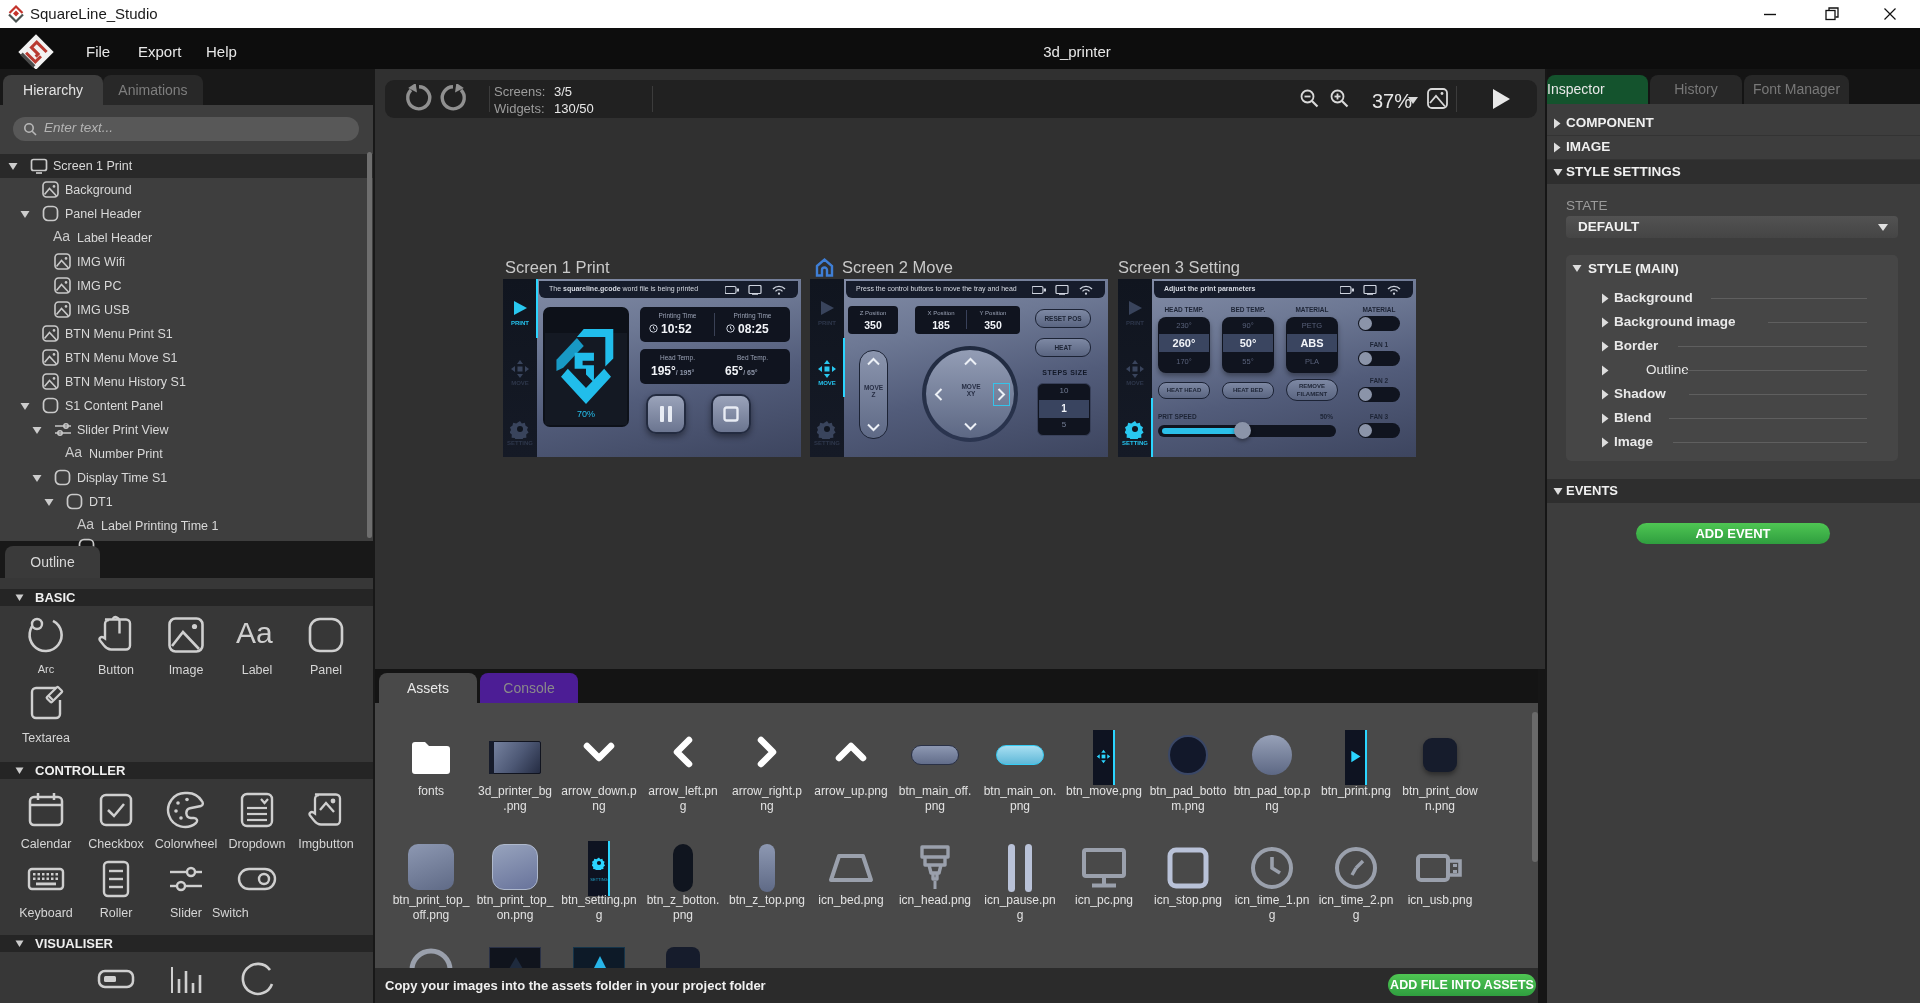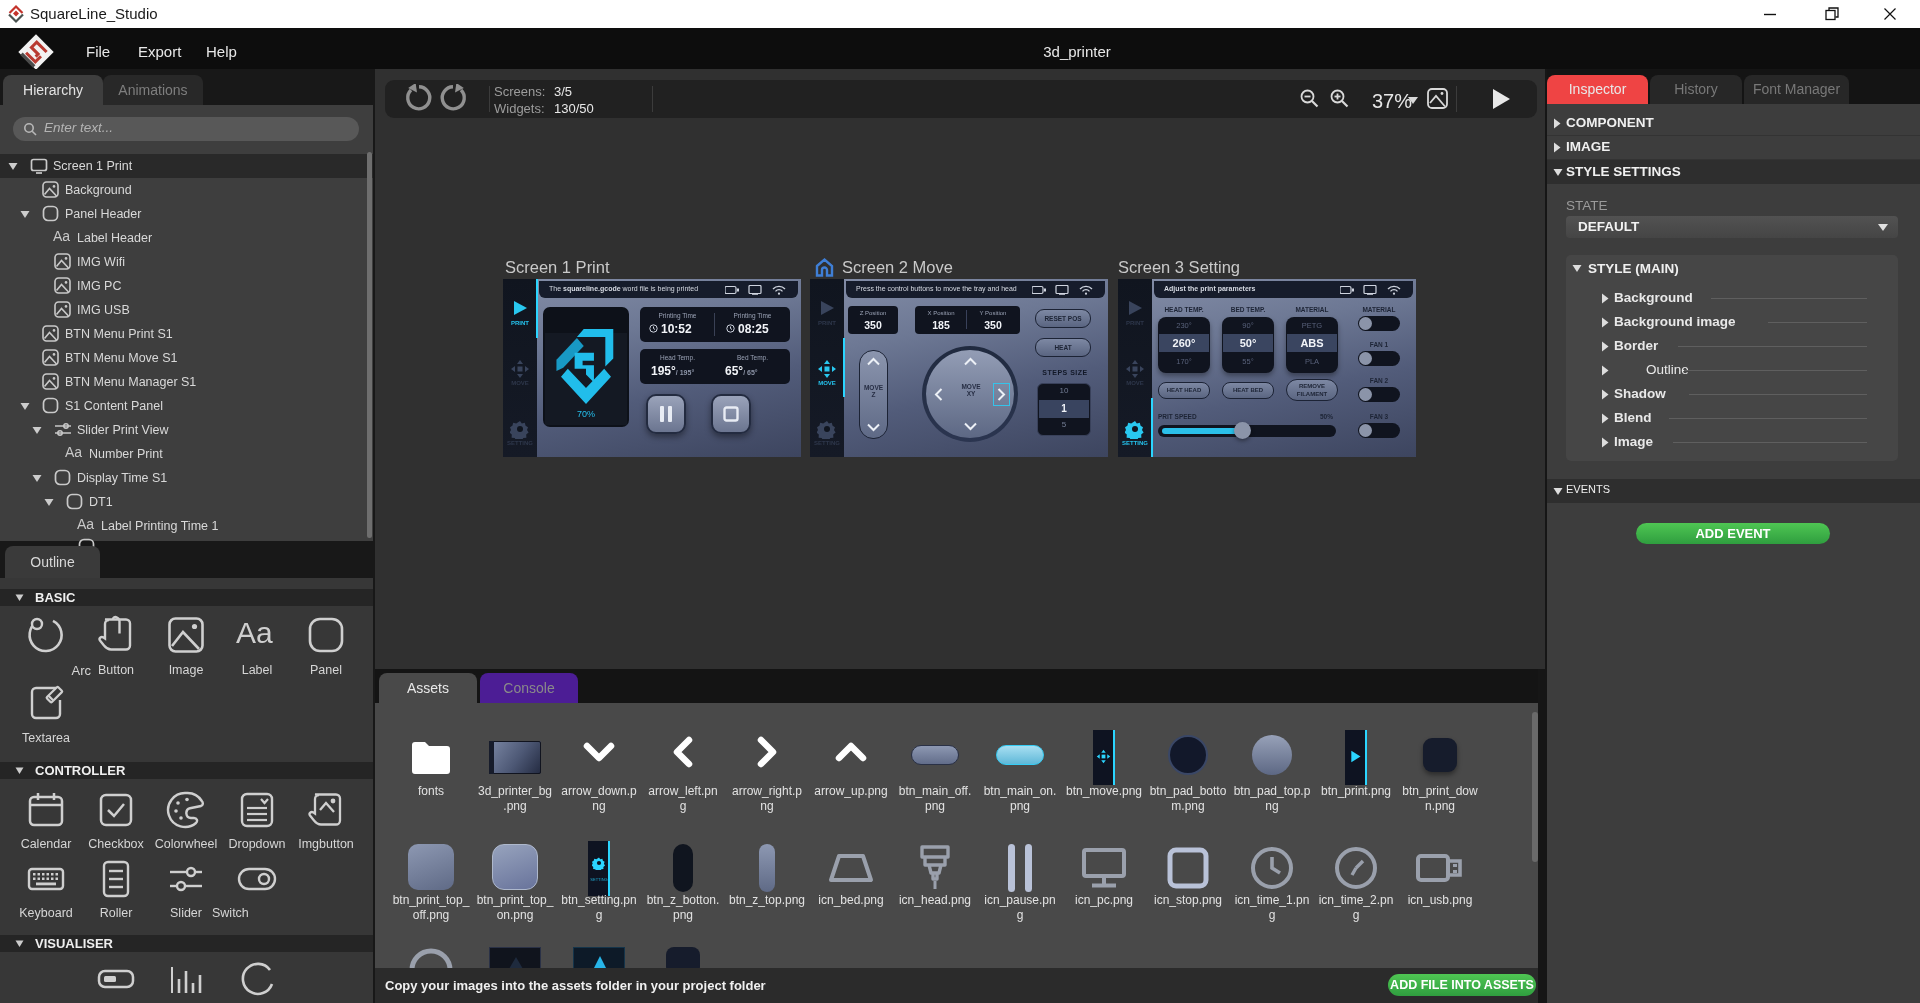--- a/index.html
+++ b/index.html
@@ -101,21 +101,21 @@
       <rect x="2" y="2" width="15" height="15" rx="3.5" fill="none" stroke="#c9c9c9" stroke-width="1.6"></rect>
       <circle cx="13" cy="6.4" r="1.3" fill="#c9c9c9"></circle>
       <path d="M3.5 14.5 L8.5 8.5 L15.5 16" fill="none" stroke="#c9c9c9" stroke-width="1.6"></path>
     </svg></div>
 <div class="abs" style="left:65px;top:351px;width:280px;height:16px;color:#d9d9d9;font-size:12.5px">BTN Menu Move S1</div>
 <div class="abs" style="left:41px;top:372px"><svg width="19" height="19" viewBox="0 0 19 19">
       <rect x="2" y="2" width="15" height="15" rx="3.5" fill="none" stroke="#c9c9c9" stroke-width="1.6"></rect>
       <circle cx="13" cy="6.4" r="1.3" fill="#c9c9c9"></circle>
       <path d="M3.5 14.5 L8.5 8.5 L15.5 16" fill="none" stroke="#c9c9c9" stroke-width="1.6"></path>
     </svg></div>
-<div class="abs" style="left:65px;top:375px;width:280px;height:16px;color:#d9d9d9;font-size:12.5px">BTN Menu Manager S1</div>
+<div class="abs" style="left:65px;top:375px;width:280px;height:16px;color:#d9d9d9;font-size:12.5px">BTN Menu History S1</div>
 <svg class="abs" style="left:20px;top:402px" width="10" height="9" viewBox="0 0 10 9">
     <path d="M0.5 1 L9.5 1 L5 8 Z" fill="#cccccc"></path>
   </svg>
 <div class="abs" style="left:41px;top:396px"><svg width="19" height="19" viewBox="0 0 19 19">
       <rect x="2.5" y="2.5" width="14" height="14" rx="4.5" fill="none" stroke="#c9c9c9" stroke-width="1.7"></rect>
     </svg></div>
 <div class="abs" style="left:65px;top:399px;width:280px;height:16px;color:#d9d9d9;font-size:12.5px">S1 Content Panel</div>
 <svg class="abs" style="left:32px;top:426px" width="10" height="9" viewBox="0 0 10 9">
     <path d="M0.5 1 L9.5 1 L5 8 Z" fill="#cccccc"></path>
   </svg>
@@ -156,21 +156,21 @@
 <div class="abs" style="left:0px;top:578px;width:373px;height:425px;background:#373737"></div>
 <div class="abs" style="left:0px;top:589px;width:373px;height:17px;background:#252525"></div>
 <svg class="abs" style="left:15px;top:594px" width="9" height="8" viewBox="0 0 9 8">
     <path d="M0.5 0.5 L8.5 0.5 L4.5 7 Z" fill="#cccccc"></path>
   </svg>
 <div class="abs" style="left:35px;top:590px;width:200px;height:15px;color:#efefef;font-size:13px;font-weight:bold">BASIC</div>
 <div class="abs" style="left:26px;top:615px"><svg width="40" height="40" viewBox="0 0 40 40">
       <path d="M11 6.5 A 16 16 0 1 0 27 5.8" fill="none" stroke="#cfcfcf" stroke-width="2.6"></path>
       <circle cx="11" cy="9" r="5" fill="#373737" stroke="#cfcfcf" stroke-width="2.4"></circle>
     </svg></div>
-<div class="abs" style="left:1px;top:663px;width:90px;height:14px;color:#d6d6d6;font-size:13px;text-align:right">Arc</div>
+<div class="abs" style="left:1px;top:663px;width:90px;height:14px;color:#d6d6d6;font-size:11px;text-align:center">Arc</div>
 <div class="abs" style="left:96px;top:615px"><svg width="40" height="40" viewBox="0 0 40 40">
       <path d="M9 4.5 h21 a4 4 0 0 1 4 4 v22 a4 4 0 0 1 -4 4 h-15 c-3 0-5-1.5-7-4 l-4-5 c-1.5-2 1-4.5 3.5-3 l1.5 1 V9 a4 4 0 0 1 4-4 z" fill="none" stroke="#cfcfcf" stroke-width="2.4"></path>
       <path d="M17 4.5 c0-2 2-3.2 3.8-2 l1.5 1 c1 .8 1.2 1.6 1.2 3 v12" fill="none" stroke="#cfcfcf" stroke-width="2.4"></path>
     </svg></div>
 <div class="abs" style="left:71px;top:663px;width:90px;height:14px;color:#d6d6d6;font-size:12.5px;text-align:center">Button</div>
 <div class="abs" style="left:166px;top:615px"><svg width="40" height="40" viewBox="0 0 40 40">
       <rect x="3.5" y="3.5" width="33" height="33" rx="6" fill="none" stroke="#cfcfcf" stroke-width="2.6"></rect>
       <circle cx="28.5" cy="11.5" r="2.6" fill="#cfcfcf"></circle>
       <path d="M6 31 L17 17 L33 34" fill="none" stroke="#cfcfcf" stroke-width="2.6"></path>
     </svg></div>
@@ -662,21 +662,21 @@
 <svg class="abs" style="left:590px;top:954px" width="20" height="20" viewBox="0 0 20 20">
     <path d="M10 2 L17 16 H3 Z" fill="#27b4e8"></path>
   </svg>
 <div class="abs" style="left:666px;top:947px;width:34px;height:28px;background:#161c2c;border-radius:8px"></div>
 <div class="abs" style="left:1532px;top:712px;width:6px;height:150px;background:#6a6a6a;border-radius:3px"></div>
 <div class="abs" style="left:375px;top:968px;width:1163px;height:35px;background:#2b2b2b"></div>
 <div class="abs" style="left:385px;top:978px;width:700px;height:15px;color:#f0f0f0;font-size:13px;font-weight:bold">Copy your images into the assets folder in your project folder</div>
 <div class="abs" style="left:1388px;top:974px;width:148px;height:22px;background:linear-gradient(180deg,#4fc653,#2f9e3f);border-radius:12px;color:#ffffff;font-size:12.5px;font-weight:bold;text-align:center;line-height:22px">ADD FILE INTO ASSETS</div>
 <div class="abs" style="left:1547px;top:69px;width:373px;height:934px;background:#3d3d3d"></div>
 <div class="abs" style="left:1547px;top:69px;width:373px;height:35px;background:#141414"></div>
-<div class="abs" style="left:1547px;top:75px;width:101px;height:29px;background:#ef4444;border-radius:8px 8px 0 0;color:#e8e8e8;font-size:14px;line-height:29px;text-align:center">Inspector</div>
+<div class="abs" style="left:1547px;top:75px;width:101px;height:29px;background:#14532d;border-radius:8px 8px 0 0;color:#e8e8e8;font-size:14px;line-height:29px;">Inspector</div>
 <div class="abs" style="left:1650px;top:75px;width:92px;height:29px;background:#272727;border-radius:8px 8px 0 0;color:#787878;font-size:14px;line-height:29px;text-align:center">History</div>
 <div class="abs" style="left:1744px;top:75px;width:105px;height:29px;background:#272727;border-radius:8px 8px 0 0;color:#787878;font-size:14px;line-height:29px;text-align:center">Font Manager</div>
 <svg class="abs" style="left:1553px;top:118px" width="8" height="11" viewBox="0 0 8 11">
     <path d="M1 0.5 L1 10.5 L7.5 5.5 Z" fill="#dddddd"></path>
   </svg>
 <div class="abs" style="left:1566px;top:115px;width:200px;height:16px;color:#f0f0f0;font-size:13.5px;font-weight:bold">COMPONENT</div>
 <div class="abs" style="left:1547px;top:135px;width:373px;height:1px;background:#333333"></div>
 <svg class="abs" style="left:1553px;top:142px" width="8" height="11" viewBox="0 0 8 11">
     <path d="M1 0.5 L1 10.5 L7.5 5.5 Z" fill="#dddddd"></path>
   </svg>
@@ -730,13 +730,13 @@
 <div class="abs" style="left:1669px;top:418px;width:198px;height:1px;background:#5f5f5f"></div>
 <svg class="abs" style="left:1601px;top:437px" width="8" height="11" viewBox="0 0 8 11">
     <path d="M1 0.5 L1 10.5 L7.5 5.5 Z" fill="#dddddd"></path>
   </svg>
 <div class="abs" style="left:1614px;top:434px;width:200px;height:16px;color:#e8e8e8;font-size:13.5px;font-weight:bold">Image</div>
 <div class="abs" style="left:1673px;top:442px;width:194px;height:1px;background:#5f5f5f"></div>
 <div class="abs" style="left:1547px;top:479px;width:373px;height:24px;background:#2e2e2e"></div>
 <svg class="abs" style="left:1553px;top:487px" width="10" height="9" viewBox="0 0 10 9">
     <path d="M0.5 1 L9.5 1 L5 8 Z" fill="#dddddd"></path>
   </svg>
-<div class="abs" style="left:1566px;top:483px;width:200px;height:16px;color:#f0f0f0;font-size:11px;font-weight:normal">EVENTS</div>
+<div class="abs" style="left:1566px;top:483px;width:200px;height:16px;color:#f0f0f0;font-size:13px;font-weight:bold">EVENTS</div>
 <div class="abs" style="left:1636px;top:523px;width:194px;height:21px;background:linear-gradient(180deg,#4fc653,#2f9e3f);border-radius:11px;color:#ffffff;font-size:13px;font-weight:bold;text-align:center;line-height:21px">ADD EVENT</div>
 </body></html>

